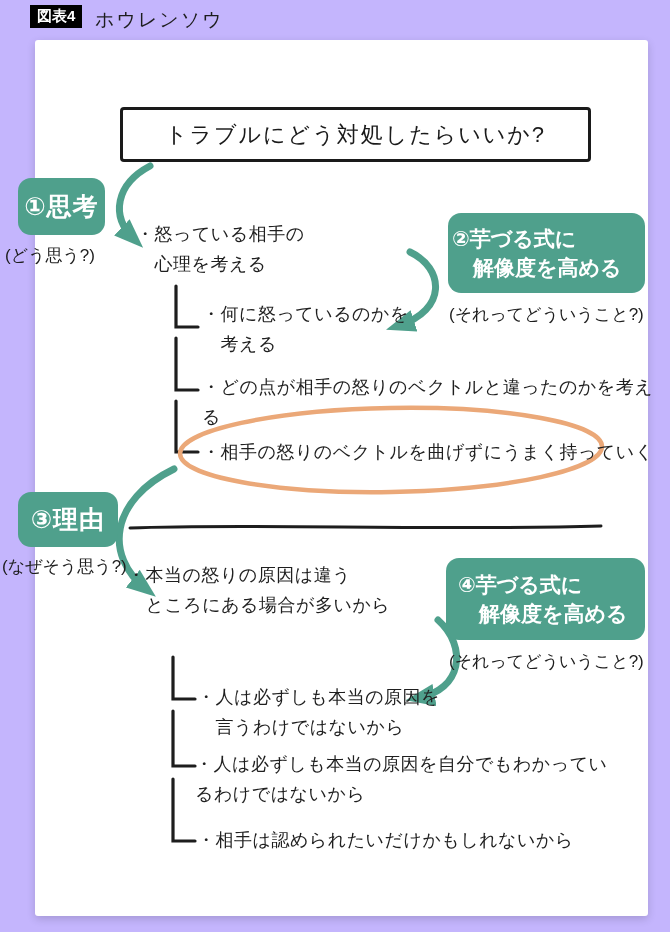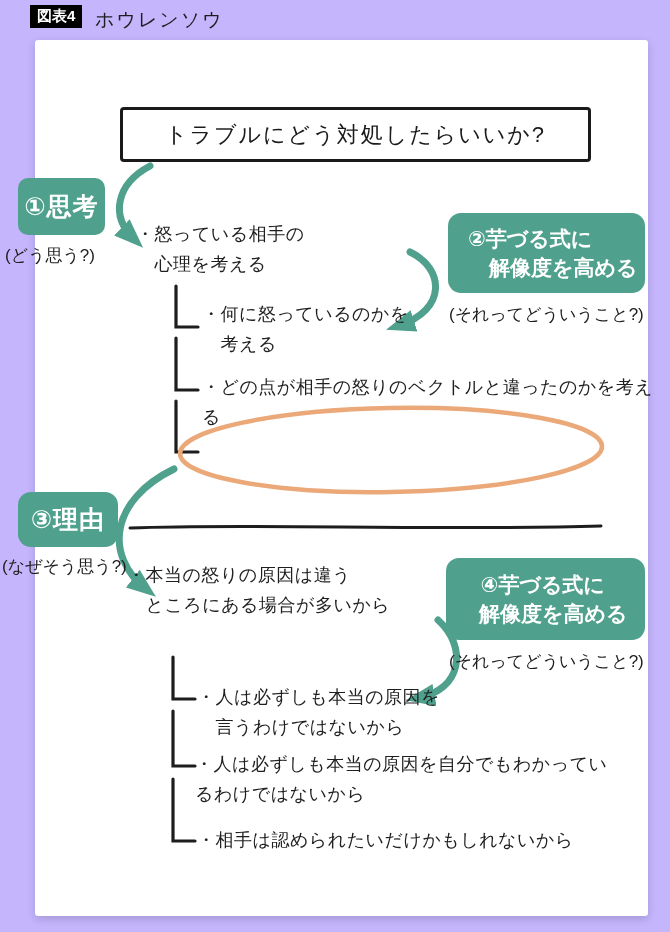--- a/index.html
+++ b/index.html
@@ -35,24 +35,24 @@
     display:flex; align-items:center; justify-content:center;
     font-size:22px; letter-spacing:2px; color:#1A1A1A;
     background:#fff;
   }
 
   .steplabel {
     position:absolute; background:#4FA08C; color:#fff; font-weight:bold;
     border-radius:13px; display:flex; align-items:center;
     white-space:pre-wrap;
   }
-  #step1 { left:18px;  top:178px; width:87px;  height:57px; font-size:25px; justify-content:center; letter-spacing:1px;border-radius:10px; }
-  #step2 { left:448px; top:213px; width:197px; height:80px; font-size:21px; padding-left:20px; line-height:29px; box-sizing:border-box; }
+  #step1 { left:18px;  top:178px; width:87px;  height:57px; font-size:25px; justify-content:center; letter-spacing:1px; }
+  #step2 { left:448px; top:213px; width:197px; height:80px; font-size:21px; padding-left:4px; line-height:29px; box-sizing:border-box; }
   #step3 { left:18px;  top:492px; width:100px;  height:55px; font-size:25px; justify-content:center; letter-spacing:1px; }
-  #step4 { left:446px; top:558px; width:199px; height:82px; font-size:21px; padding-left:12px; line-height:29px; box-sizing:border-box;text-align:center; }
+  #step4 { left:446px; top:558px; width:199px; height:82px; font-size:21px; padding-left:12px; line-height:29px; box-sizing:border-box; }
 
   .sub { position:absolute; font-size:17px; font-weight:normal; color:#1D1D1D; white-space:nowrap; }
   #sub1 { left:5px;   top:244px; }
   #sub2 { left:449px; top:303px; }
   #sub3 { left:2px;   top:555px; }
   #sub4 { left:449px; top:650px; }
 
   .hand {
     position:absolute; font-size:18px; color:#1F1F1F;
     line-height:30px; letter-spacing:0.5px; white-space:pre-wrap;
@@ -124,20 +124,21 @@
     <span>④芋づる式に
 　解像度を高める</span>
   </div>
   <div class="sub" id="sub4">(それってどういうこと?)</div>
 
   <div class="hand" id="item1">・怒っている相手の
 　心理を考える</div>
   <div class="hand" id="item3">・どの点が相手の怒りのベクトルと違ったのかを考える</div>
   <div class="hand" id="item2">・何に怒っているのかを
 　考える</div>
+  <div class="hand" id="item4">・相手の怒りのベクトルを曲げずにうまく持っていく</div>
 
   <div class="hand" id="item5">・本当の怒りの原因は違う
 　ところにある場合が多いから</div>
   <div class="hand" id="item6">・人は必ずしも本当の原因を
 　言うわけではないから</div>
   <div class="hand" id="item7">・人は必ずしも本当の原因を自分でもわかってい
 るわけではないから</div>
   <div class="hand" id="item8">・相手は認められたいだけかもしれないから</div>
 
 </div>

